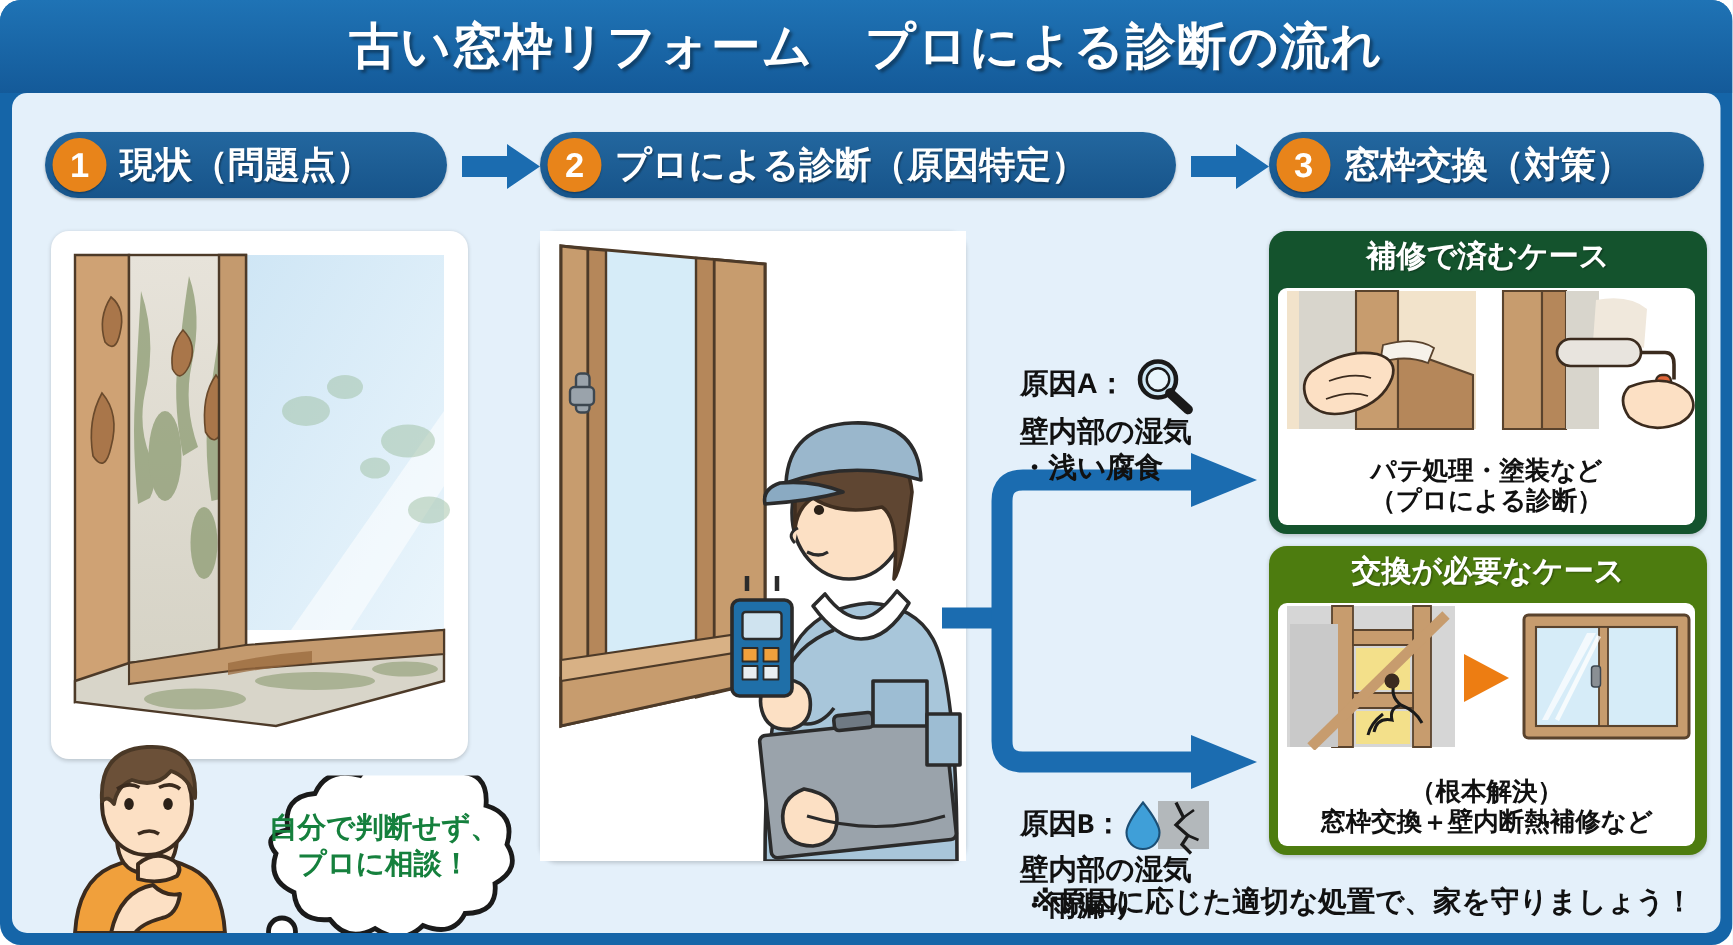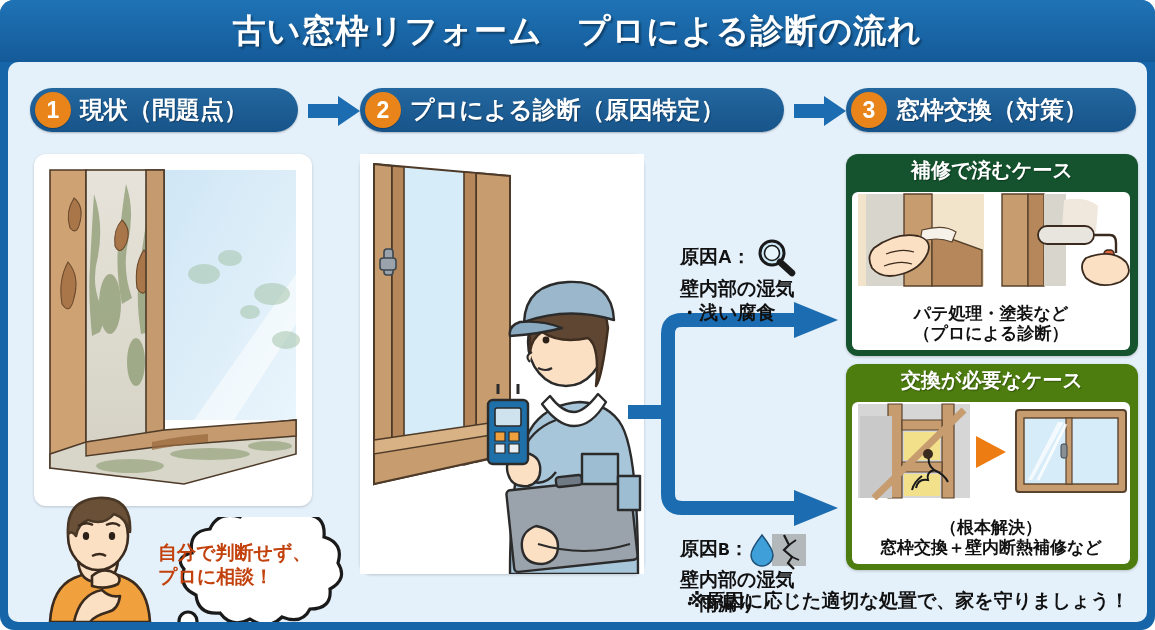--- a/index.html
+++ b/index.html
@@ -102,22 +102,22 @@
   #causeA{left:672px;top:175px;}
   #causeB{left:672px;top:470px;font-family:Liberation Mono, monospace;}
   .cause .row1{display:flex;align-items:center;gap:2px;}
 
   
   .bubble{
     position:absolute;left:150px;top:455px;width:196px;height:96px;
   }
   .bubble-text{
     position:absolute;left:0;top:0;width:196px;height:96px;
-    display:flex;flex-direction:column;align-items:flex-start;justify-content:center;
-    font-size:19px;font-weight:bold;color:#c2410c;line-height:1.28;
+    display:flex;flex-direction:column;align-items:center;justify-content:center;
+    font-size:19px;font-weight:bold;color:#15803d;line-height:1.28;
     text-align:center;
   }
 
   
   .footer-note{
     position:absolute;left:0;right:18px;bottom:8px;text-align:right;
     font-size:19px;font-weight:bold;color:#111;
   }
 
   .nowrap{white-space:nowrap;}

